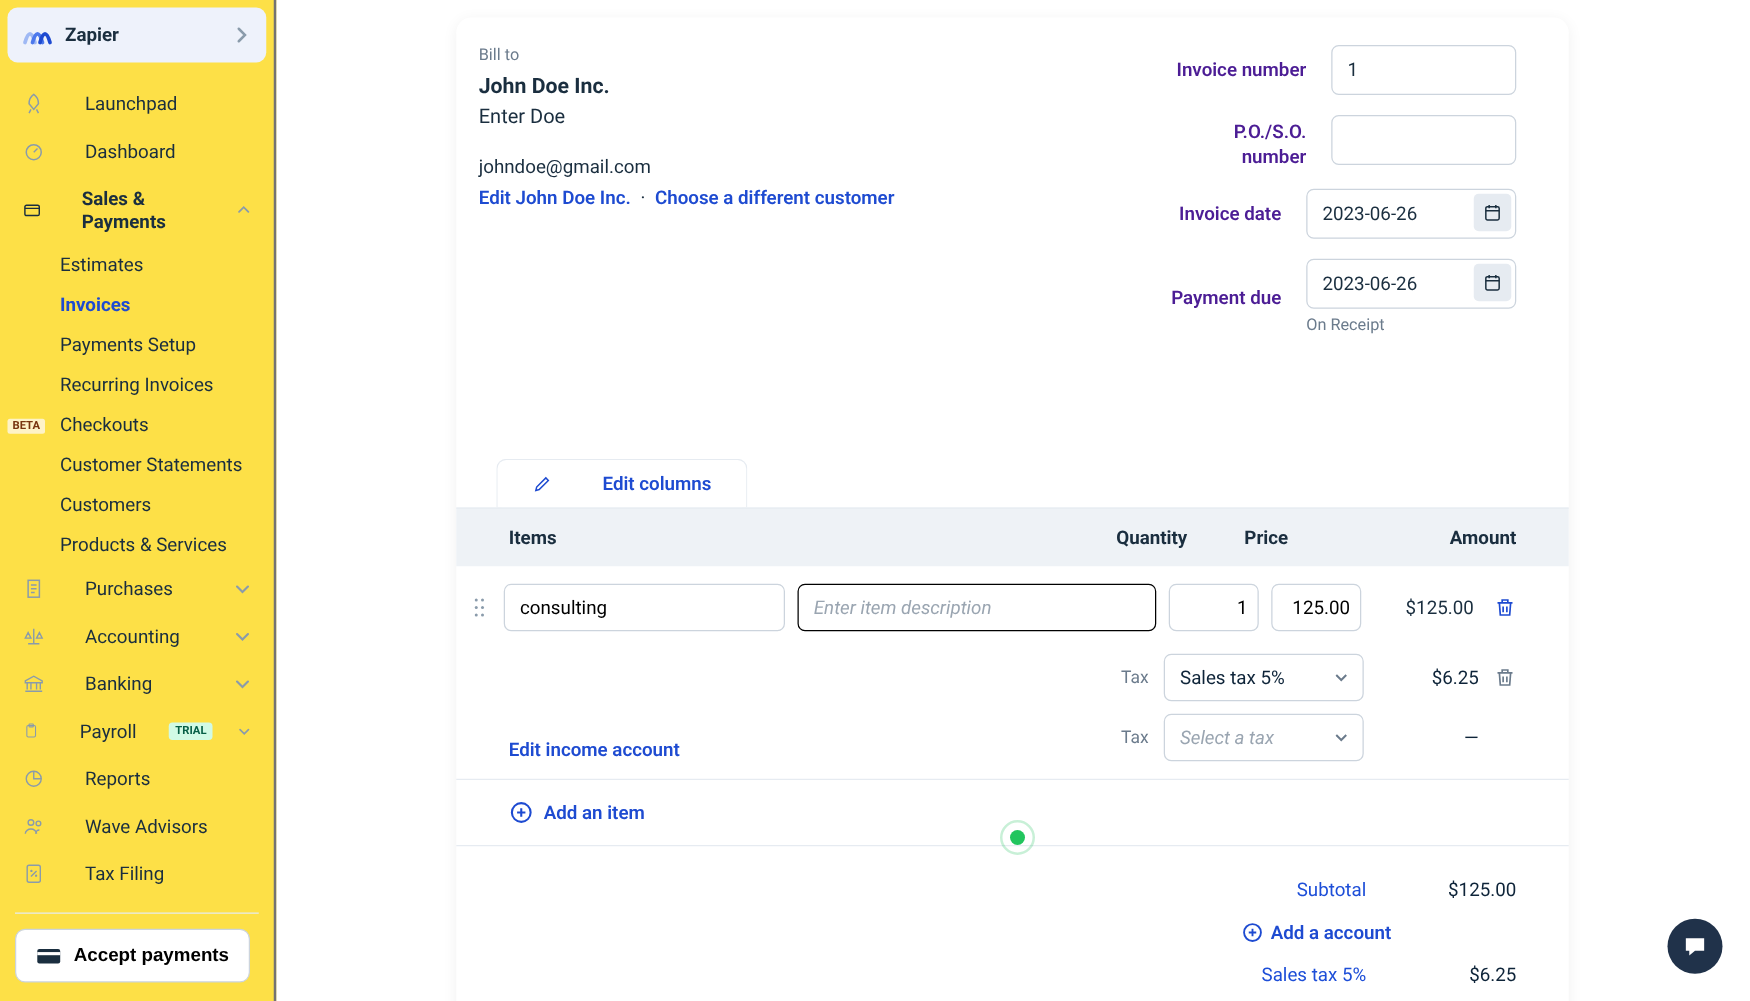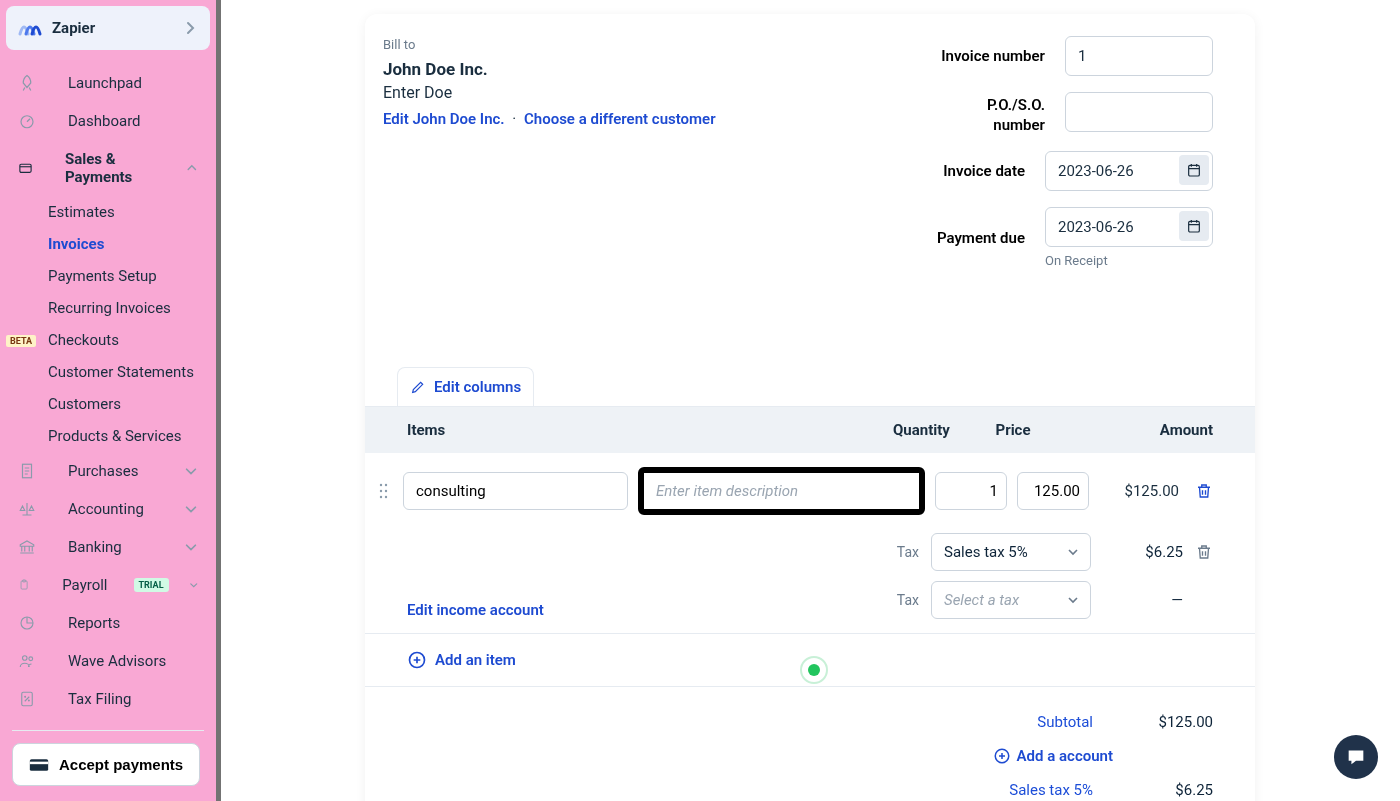--- a/index.html
+++ b/index.html
@@ -1,19 +1,19 @@
 <!DOCTYPE html>
 <html><head>
   <meta charset="utf-8">
   <style>
     * { box-sizing: border-box; margin: 0; padding: 0; }
     body { font-family: -apple-system, BlinkMacSystemFont, "Segoe UI", Roboto, sans-serif; background: #fff; color: #0e2439; width: 1400px; height: 801px; overflow: hidden; position: relative; }
     
     
-    .sidebar { position: absolute; left: 0; top: 0; width: 221px; height: 801px; background: #f9a8d4; border-right: 5px solid #737373; padding: 6px 6px 0 6px; overflow-y: auto; }
+    .sidebar { position: absolute; left: 0; top: 0; width: 221px; height: 801px; background: #fde047; border-right: 2px solid #737373; padding: 6px 6px 0 6px; overflow-y: auto; }
     .sidebar::-webkit-scrollbar { width: 4px; }
     .sidebar::-webkit-scrollbar-thumb { background: #ccc; border-radius: 2px; }
     
     .app-switcher { display: flex; align-items: center; background: #eef2fb; border-radius: 8px; padding: 10px 12px; margin-bottom: 14px; }
     .app-logo { width: 24px; height: 24px; margin-right: 10px; }
     .app-name { font-weight: 700; font-size: 15px; color: #1a2e3f; flex: 1; }
     .app-chevron { color: #8a9bab; }
     
     .nav-item { display: flex; align-items: center; padding: 10px 12px; font-size: 15px; color: #1a2e3f; cursor: pointer; border-radius: 4px; position: relative; gap: 20px; }
     .nav-item.active { font-weight: 700; }
@@ -42,42 +42,42 @@
     .bill-person { font-size: 16px; }
     .bill-email { font-size: 15px; margin-top: 18px; }
     .bill-links { margin-top: 4px; }
     .bill-links a { color: #1e4bd1; font-weight: 600; text-decoration: none; cursor: pointer; font-size: 15px; }
     .bill-links .sep { color: #1a2e3f; margin: 0 4px; }
     
     .inv-fields { width: 420px; }
     .field-row { display: flex; align-items: center; margin-bottom: 16px; justify-content: flex-end; }
     .field-row.multi { align-items: flex-start; }
     .field-row.multi .field-label { margin-top: 4px; }
-    .field-label { color: #000000; font-size: 15px; font-weight: 600; margin-right: 20px; text-align: right; }
+    .field-label { color: #4c1d95; font-size: 15px; font-weight: 600; margin-right: 20px; text-align: right; }
     .field-input { width: 148px; border: 1px solid #ccd4dd; border-radius: 6px; padding: 10px 12px; font-size: 15px; color: #1a2e3f; font-family: inherit; }
     .date-container { position: relative; display: flex; align-items: center; width: 168px; }
     .date-container .field-input { width: 100%; padding-right: 40px; }
     .date-icon { position: absolute; right: 4px; top: 4px; width: 30px; height: 30px; background: #e6ebf1; border-radius: 4px; display: flex; align-items: center; justify-content: center; cursor: pointer; }
     .sub-note { font-size: 13px; color: #6b7b8c; margin-top: 6px; }
     
     
-    .edit-columns-tab { display: inline-flex; align-items: center; margin-left: 32px; margin-top: 95px; border: 1px solid #e6ebf1; border-bottom: none; border-top-left-radius: 8px; border-top-right-radius: 8px; padding: 10px 12px; color: #1e4bd1; font-weight: 600; font-size: 15px; cursor: pointer; }
+    .edit-columns-tab { display: inline-flex; align-items: center; margin-left: 32px; margin-top: 95px; border: 1px solid #e6ebf1; border-bottom: none; border-top-left-radius: 8px; border-top-right-radius: 8px; padding: 10px 28px; color: #1e4bd1; font-weight: 600; font-size: 15px; cursor: pointer; gap: 32px; }
     .edit-columns-tab svg { margin-right: 8px; }
     
     .items-header { background: #eef2f6; border-top: 1px solid #e6ebf1; padding: 14px 42px; display: flex; font-weight: 700; color: #1a2e3f; font-size: 15px; }
     .col-items { flex: 1.8; }
     .col-qty { width: 80px; text-align: left; }
     .col-price { width: 80px; text-align: center; }
     .col-amount { width: 120px; text-align: right; margin-left: 40px; }
     
     .line-item { padding: 14px 42px; border-bottom: 1px solid #e6ebf1; }
     .line-row1 { display: flex; align-items: center; gap: 10px; }
     .drag-handle { color: #8a9bab; cursor: grab; margin-left: -28px; margin-right: 4px; }
     .item-name-input { flex: 0 0 180px; border: 1px solid #ccd4dd; border-radius: 6px; padding: 9px 12px; font-size: 15px; font-family: inherit; }
-    .item-desc-input { flex: 1; border: 6px solid #000000; border-radius: 6px; padding: 9px 12px; font-size: 15px; font-family: inherit; }
+    .item-desc-input { flex: 1; border: 1px solid #000000; border-radius: 6px; padding: 9px 12px; font-size: 15px; font-family: inherit; }
     .item-desc-input::placeholder { color: #9aa5b1; font-style: italic; }
     .qty-input, .price-input { width: 72px; border: 1px solid #ccd4dd; border-radius: 6px; padding: 9px 8px; font-size: 15px; text-align: right; font-family: inherit; }
     .line-amount { width: 80px; text-align: right; font-size: 15px; color: #1a2e3f; }
     .delete-icon { color: #1e4bd1; cursor: pointer; margin-left: 6px; }
     
     .tax-row { display: flex; align-items: center; margin-top: 18px; gap: 12px; justify-content: flex-end; }
     .tax-label { font-size: 14px; color: #6b7b8c; }
     .tax-select { width: 160px; border: 1px solid #ccd4dd; border-radius: 6px; padding: 9px 12px; font-size: 15px; display: flex; justify-content: space-between; align-items: center; cursor: pointer; }
     .tax-select.placeholder { color: #9aa5b1; font-style: italic; }
     .tax-amount { width: 80px; text-align: right; font-size: 15px; }
@@ -223,20 +223,21 @@
     <span>Accept payments</span>
   </button>
 </div>
 
 <div class="main">
   <div class="inv-header">
     <div class="bill-to">
       <div class="bill-label">Bill to</div>
       <div class="bill-company">John Doe Inc.</div>
       <div class="bill-person">Enter Doe</div>
+      <div class="bill-email">johndoe@gmail.com</div>
       <div class="bill-links">
         <a>Edit John Doe Inc.</a>
         <span class="sep">·</span>
         <a>Choose a different customer</a>
       </div>
     </div>
     <div class="inv-fields">
       <div class="field-row">
         <span class="field-label">Invoice number</span>
         <input class="field-input" style="width: 148px;" value="1">

